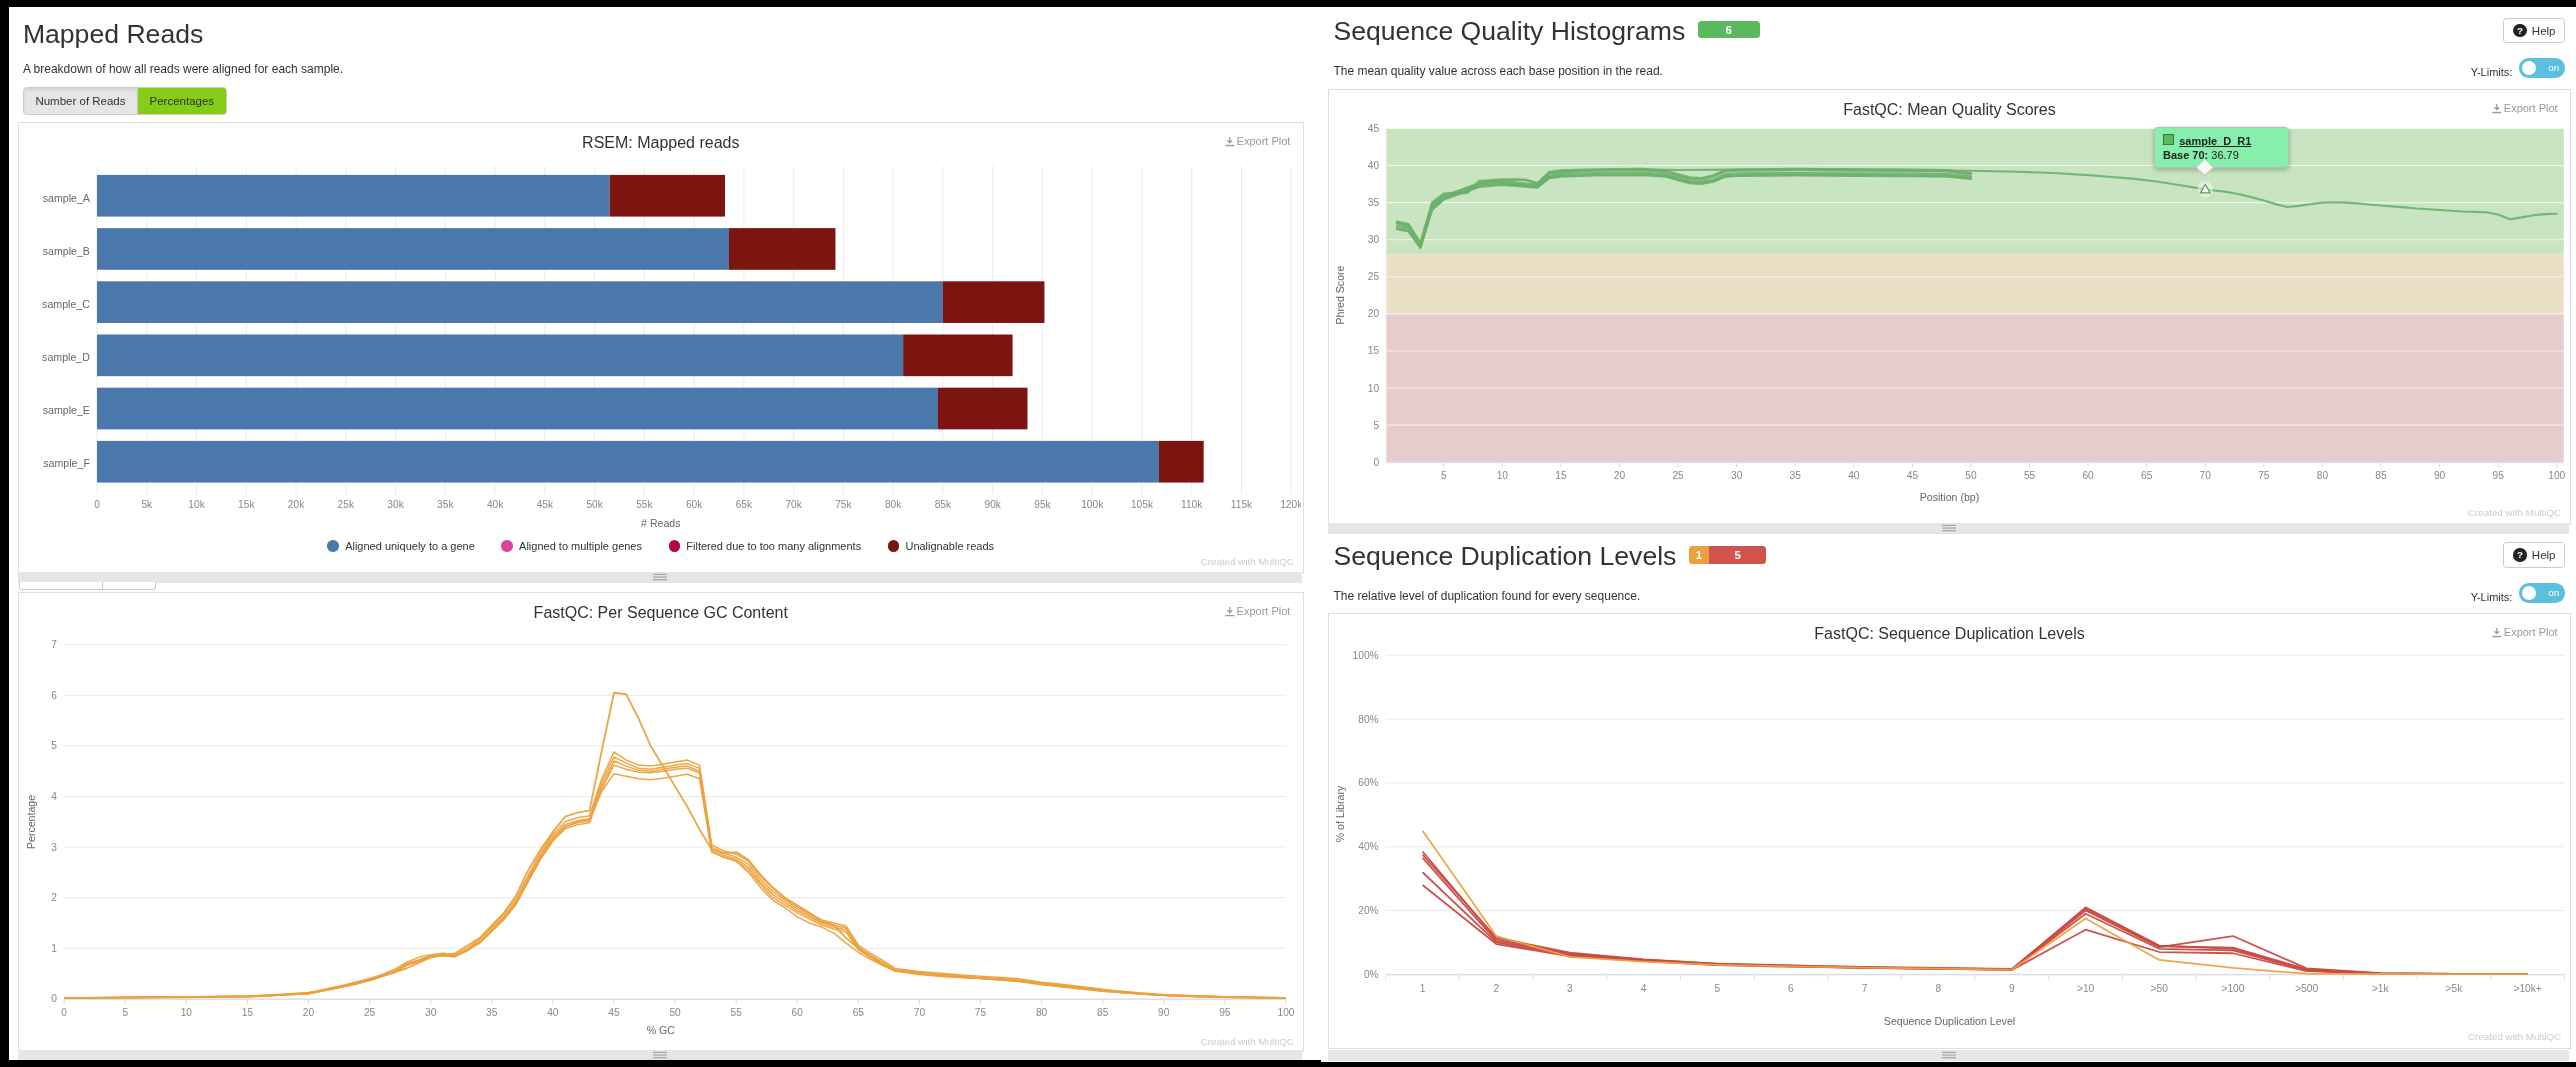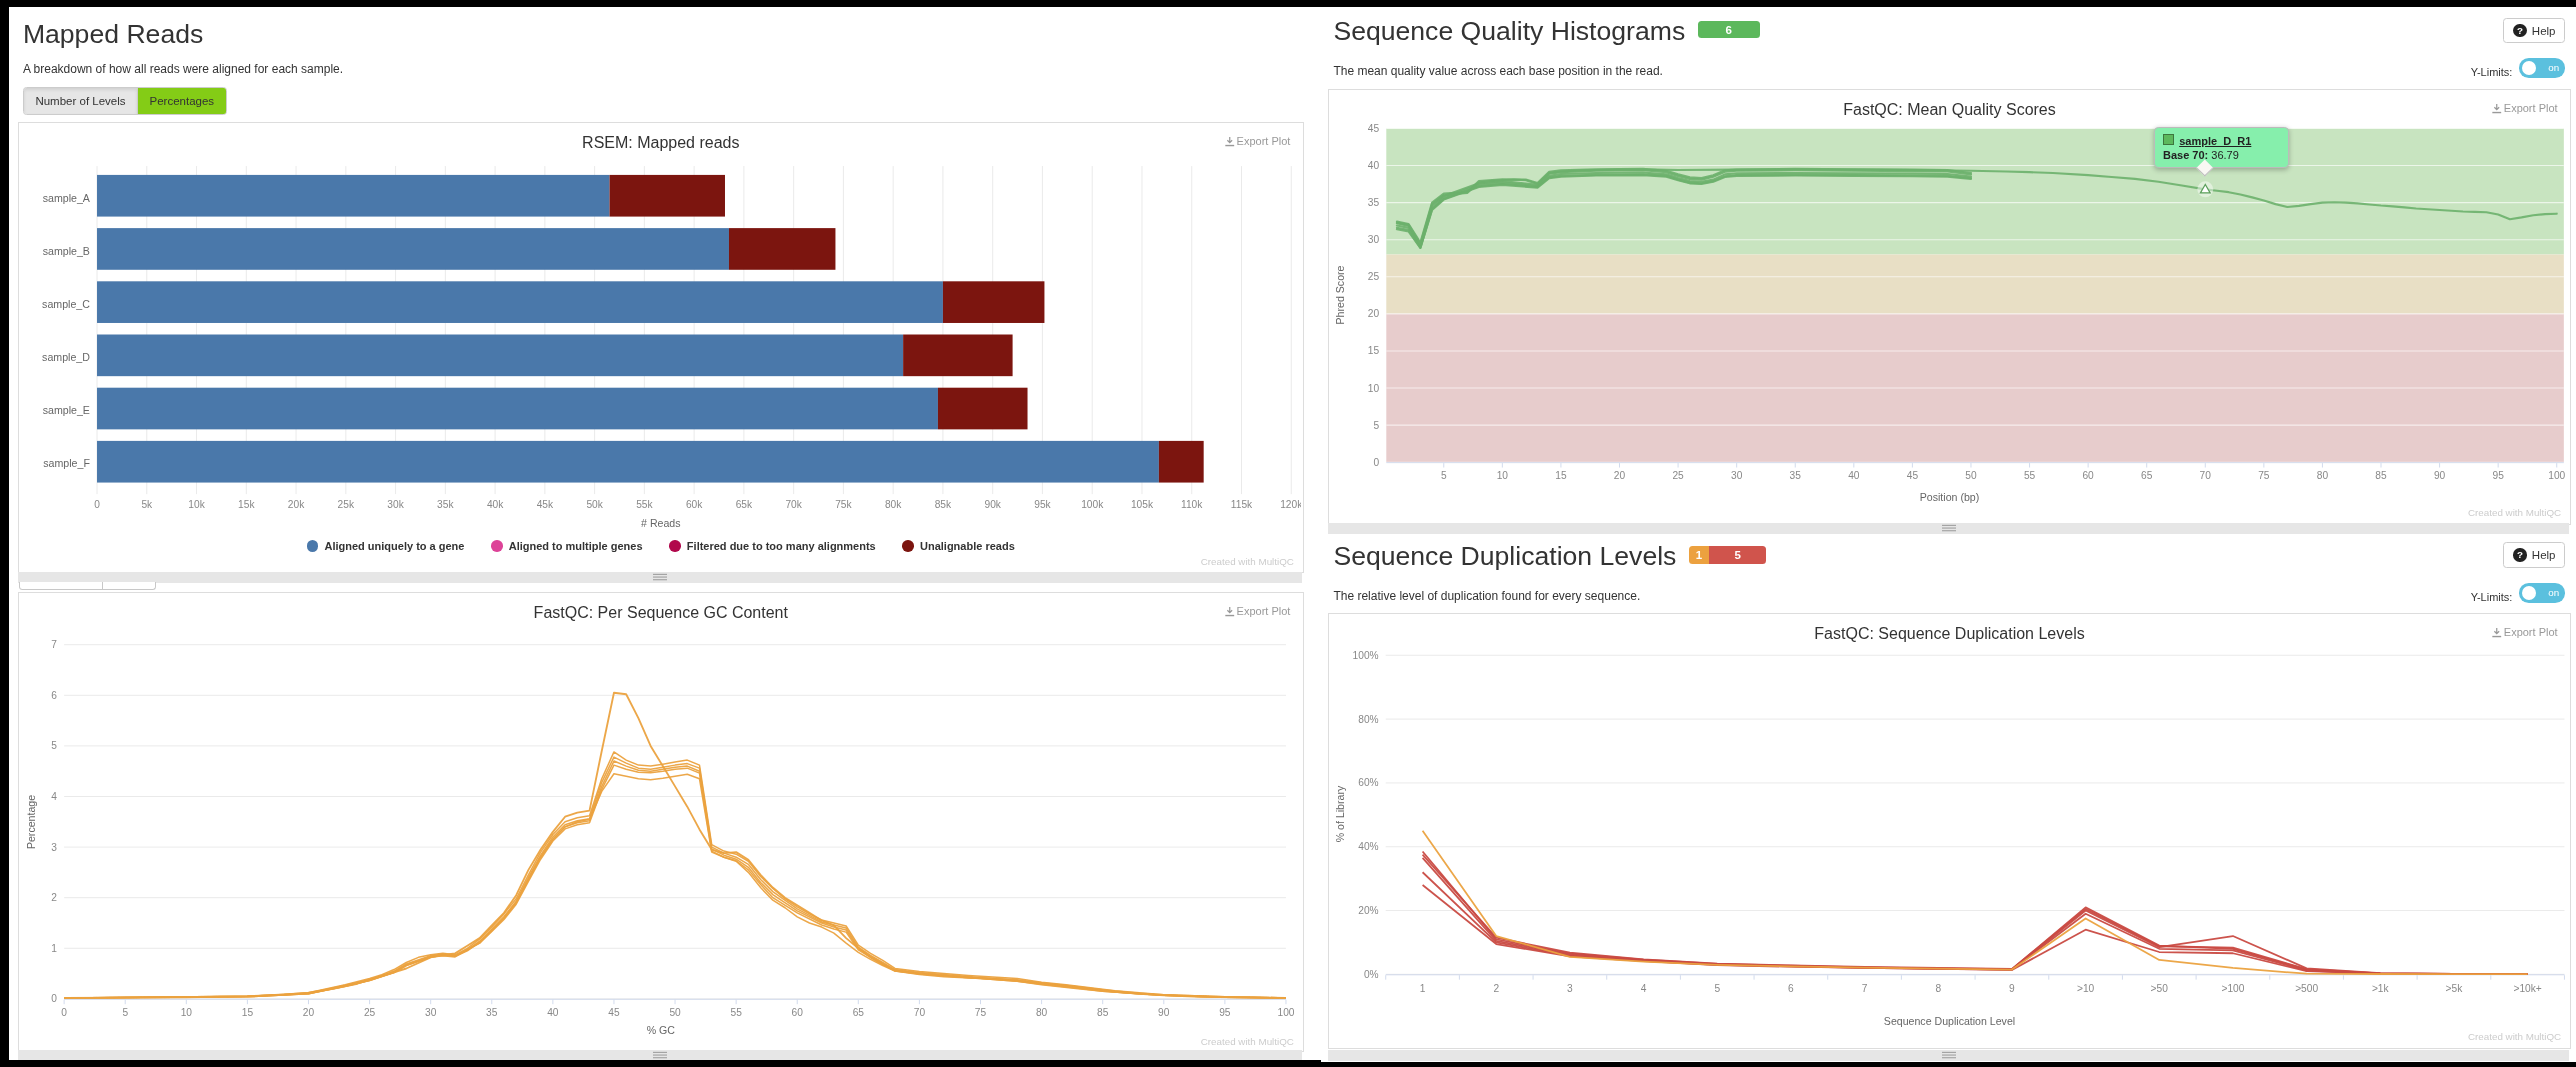--- a/index.html
+++ b/index.html
@@ -16,21 +16,21 @@
   .btn:last-child{border-right:none;}
   .btn.active{background:#e6e6e6;box-shadow:inset 0 1.8px 3.5px rgba(0,0,0,.1);}
 
   .panel{position:absolute;background:#fff;border:0.9px solid #ddd;}
   .plot-title{position:absolute;left:0;right:0;top:10.6px;text-align:center;font-size:16px;color:#333;}
   .export{position:absolute;right:12.4px;top:12.4px;color:#999;font-size:11px;display:flex;gap:1px;align-items:center;cursor:pointer;}
   .watermark{position:absolute;right:8.9px;font-size:9.8px;color:#ccc;}
   .xtitle{position:absolute;left:0;right:0;text-align:center;font-size:10.6px;color:#666;}
   .ytitle{position:absolute;font-size:10.6px;color:#666;white-space:nowrap;transform:translate(-50%,-50%) rotate(-90deg);}
   .legend{position:absolute;left:0;right:0;display:flex;justify-content:center;gap:26.6px;}
-  .leg-item{display:flex;align-items:center;gap:6.2px;font-size:11px;font-weight:bold;color:#333;}
+  .leg-item{display:flex;align-items:center;gap:6.2px;font-size:11px;font-weight:normal;color:#333;}
   .dot{width:11.5px;height:11.5px;border-radius:50%;flex:none;}
 
   .strip{position:absolute;background:#e6e6e6;}
   .grip{position:absolute;left:50%;top:50%;width:14px;height:0.9px;background:#999;
         box-shadow:0 -2.7px 0 #999,0 2.7px 0 #999;transform:translate(-50%,-50%);}
   .sliver{position:absolute;background:#fff;border:0.9px solid #c8c8c8;border-top:none;border-radius:0 0 3.5px 3.5px;}
   .sliver span{position:absolute;left:82px;top:0;bottom:0;width:0.9px;background:#c8c8c8;}
 
   .help-btn{position:absolute;display:flex;align-items:center;gap:5.3px;padding:5.3px 8.9px;border:0.9px solid #ccc;
             border-radius:3.5px;font-size:11.5px;color:#333;background:#fff;cursor:pointer;}
@@ -58,21 +58,21 @@
   svg text{font-family:"Liberation Sans","DejaVu Sans",sans-serif;}
 </style>
 </head>
 <body>
 
 <div class="col" id="col-left">
   <div class="h2" style="left:14px;top:12.4px;">Mapped Reads</div>
   <div class="desc" style="left:14px;top:55px;">A breakdown of how all reads were aligned for each sample.</div>
 
   <div class="btn-group" style="left:14px;top:80px;">
-    <button class="btn active">Number of Levels</button>
+    <button class="btn active">Number of Reads</button>
     <button class="btn">Percentages</button>
   </div>
 
   <div class="panel" style="left:8.9px;top:115px;width:1284px;height:449px;">
     <div class="plot-title">RSEM: Mapped reads</div>
     <div class="export">
       <svg width="11.5" height="11.5" viewBox="0 0 13 13">
         <path d="M6.5 1v6.2M3.8 4.8L6.5 7.5l2.7-2.7" stroke="#999" stroke-width="1.4" fill="none"></path>
         <path d="M1.5 10h10v1.6h-10z" fill="#999"></path>
       </svg>

